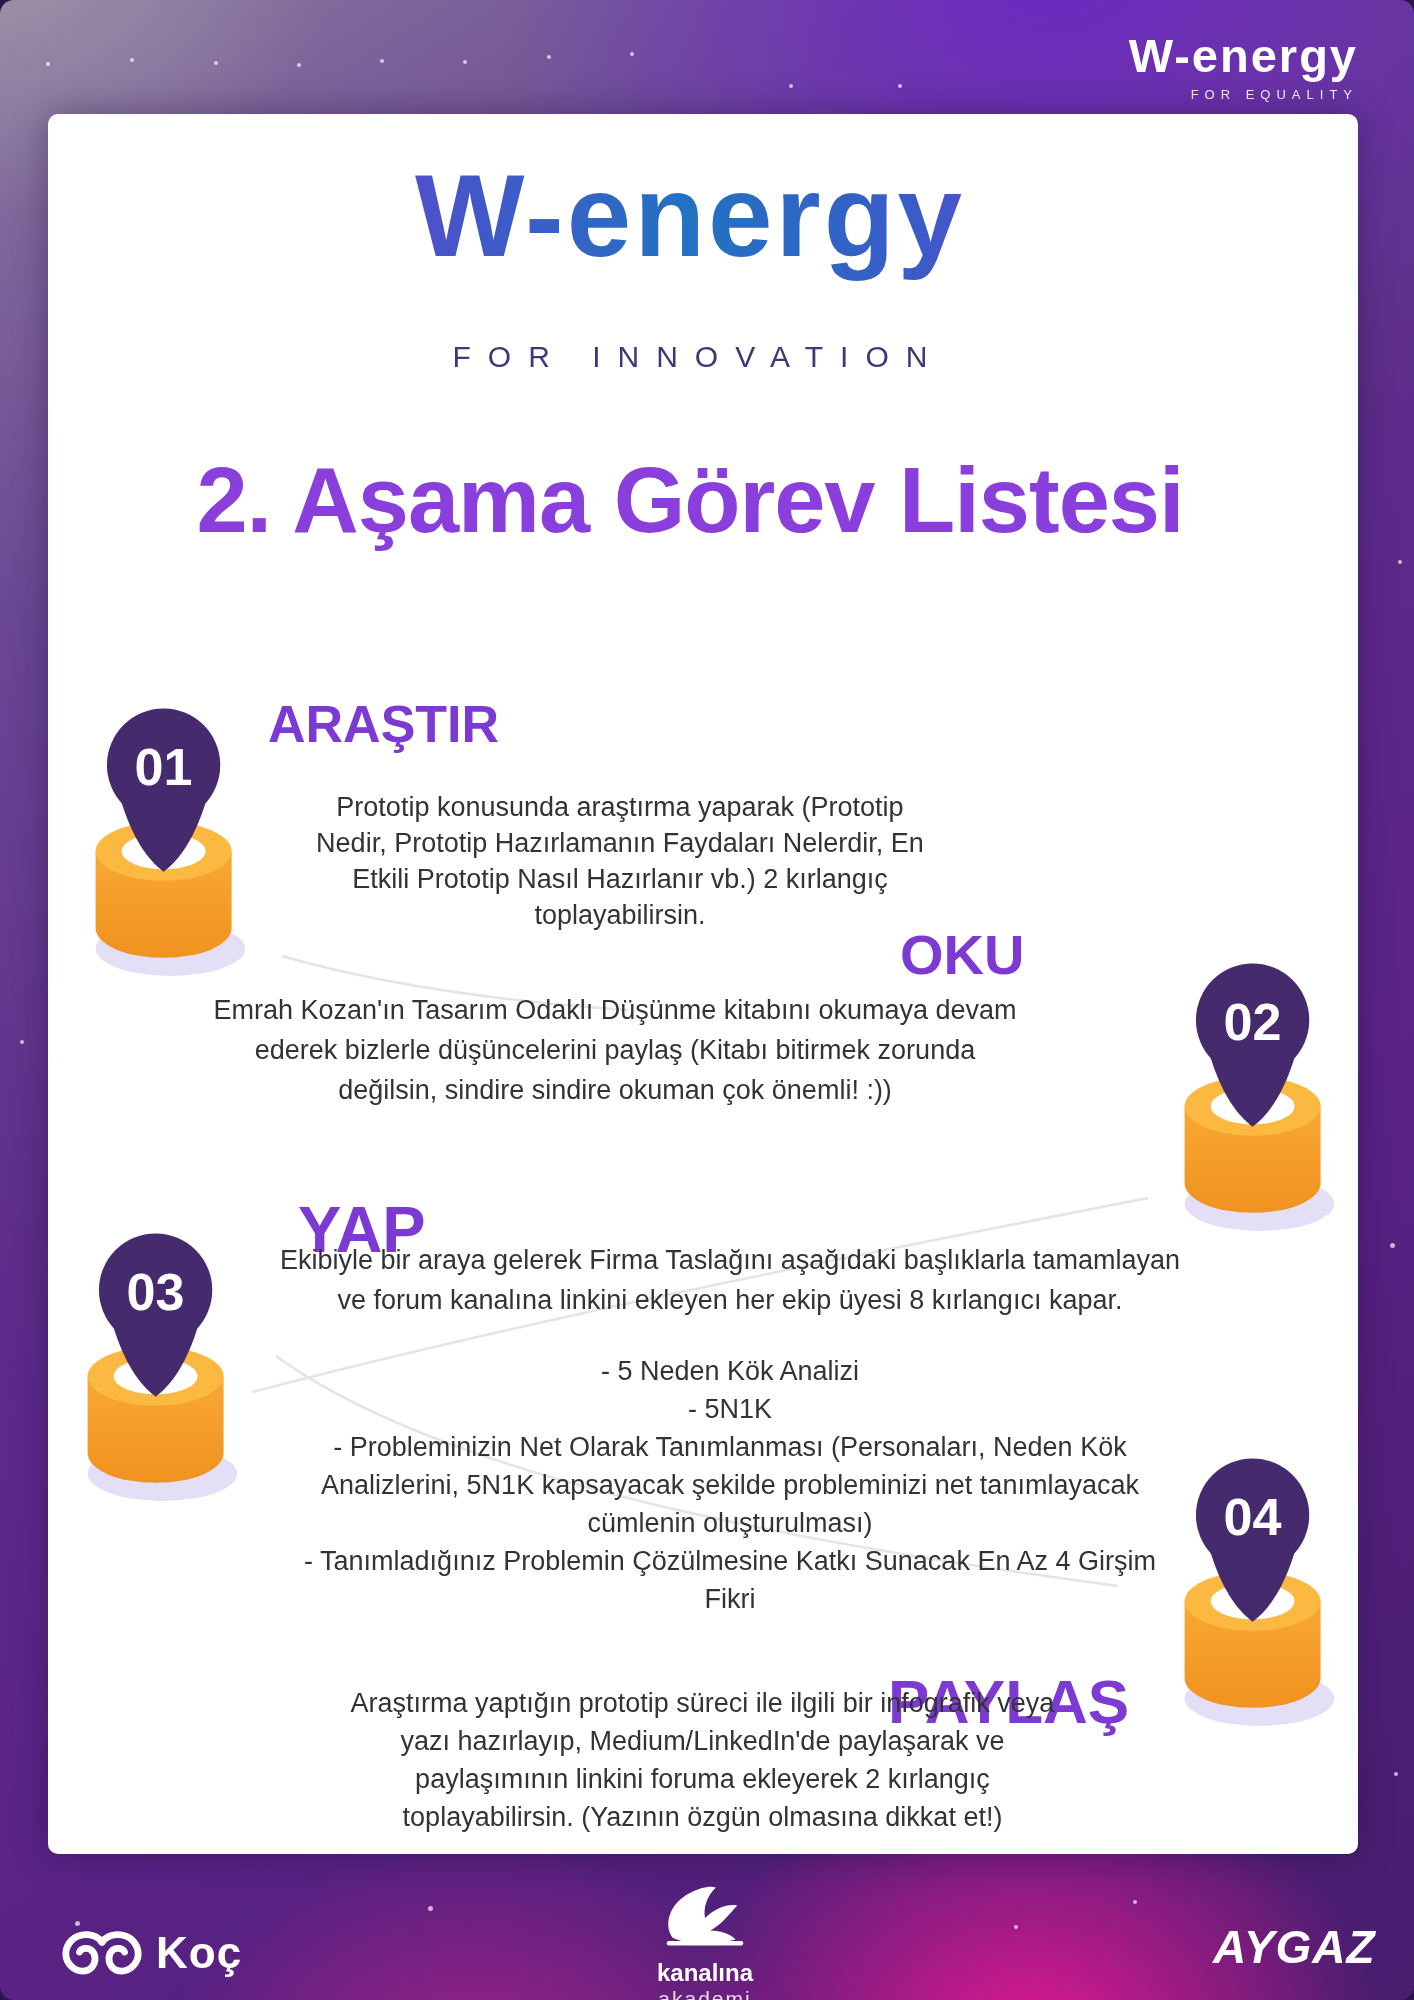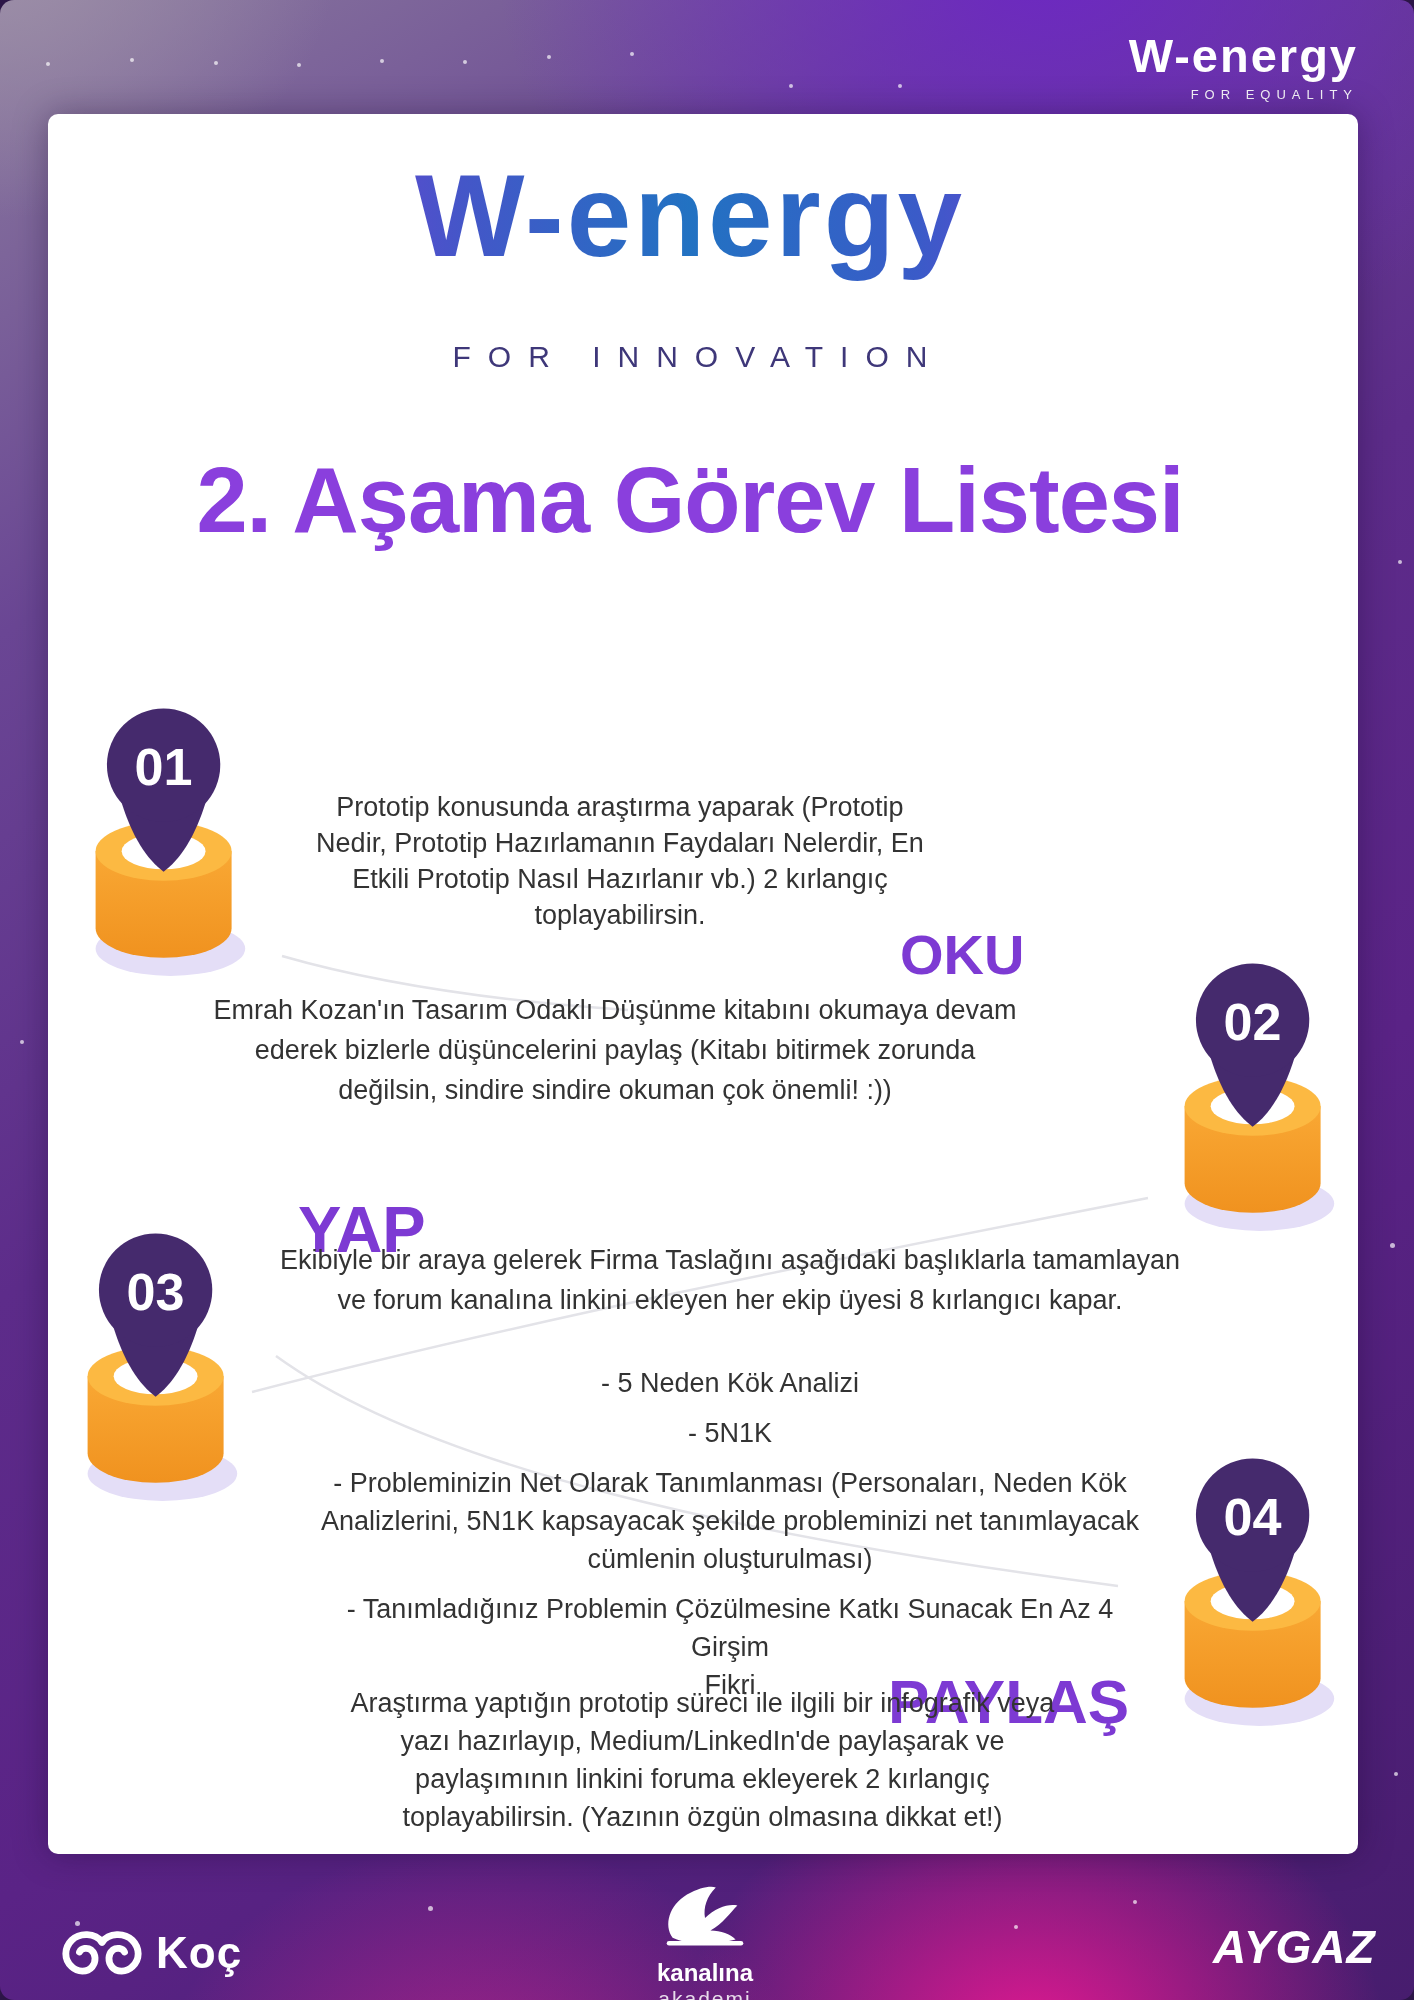--- a/index.html
+++ b/index.html
@@ -43,21 +43,21 @@
   .h-paylas{left:880px;top:1666px;font-size:62px;margin-left:8px;}
   .para{
     position:absolute;text-align:center;color:#333;font-size:27px;line-height:38px;
     white-space:pre-line;font-weight:400;
   }
   .p-arastir{left:250px;top:789px;width:740px;line-height:36px;}
   .p-oku{left:185px;top:990px;width:860px;line-height:40px;}
   .p-yap{left:225px;top:1240px;width:1010px;line-height:40px;}
   .p-paylas{left:245px;top:1684px;width:915px;}
   .bullets{position:absolute;left:295px;top:1352px;width:870px;}
-  .bullets .para-line{margin:12px;text-align:center;color:#333;font-size:27px;line-height:38px;white-space:pre-line;}
+  .bullets .para-line{margin:0;text-align:center;color:#333;font-size:27px;line-height:38px;white-space:pre-line;}
   .marker{position:absolute;width:170px;height:278px;}
   .m01{left:82px;top:706px;}
   .m02{left:1171px;top:961px;}
   .m03{left:74px;top:1231px;}
   .m04{left:1171px;top:1456px;}
   .curves{position:absolute;left:0;top:0;pointer-events:none;}
   .dot{position:absolute;border-radius:50%;background:rgba(255,255,255,.68);}
   .footer-logo{position:absolute;color:#fff;}
   .koc{left:58px;top:1928px;display:flex;align-items:center;gap:10px;}
   .koc .koc-text{font-size:44px;font-weight:700;letter-spacing:1px;line-height:1;}
@@ -131,20 +131,21 @@
   <svg class="marker m04" viewBox="0 0 150 245">
     <ellipse cx="78" cy="214" rx="66" ry="24" fill="#e4def7"></ellipse>
     <path d="M12,128 L12,196 A60,26 0 0 0 132,196 L132,128 Z" fill="url(#cylBody)"></path>
     <ellipse cx="72" cy="128" rx="60" ry="26" fill="#fcb942"></ellipse>
     <ellipse cx="72" cy="128" rx="37" ry="16" fill="#ffffff"></ellipse>
     <path d="M34,82 C44,116 58,136 72,146 C86,136 100,116 110,82 Z" fill="#452a6d"></path>
     <circle cx="72" cy="52" r="50" fill="#452a6d"></circle>
     <text x="72" y="70" text-anchor="middle" font-family="Liberation Sans, sans-serif" font-size="46" font-weight="800" fill="#ffffff">04</text>
   </svg>
 
+  <div class="task-heading h-arastir">ARAŞTIR</div>
   <div class="para p-arastir">Prototip konusunda araştırma yaparak (Prototip
 Nedir, Prototip Hazırlamanın Faydaları Nelerdir, En
 Etkili Prototip Nasıl Hazırlanır vb.) 2 kırlangıç
 toplayabilirsin.</div>
 
   <div class="task-heading h-oku">OKU</div>
   <div class="para p-oku">Emrah Kozan'ın Tasarım Odaklı Düşünme kitabını okumaya devam
 ederek bizlerle düşüncelerini paylaş (Kitabı bitirmek zorunda
 değilsin, sindire sindire okuman çok önemli! :))</div>
 

